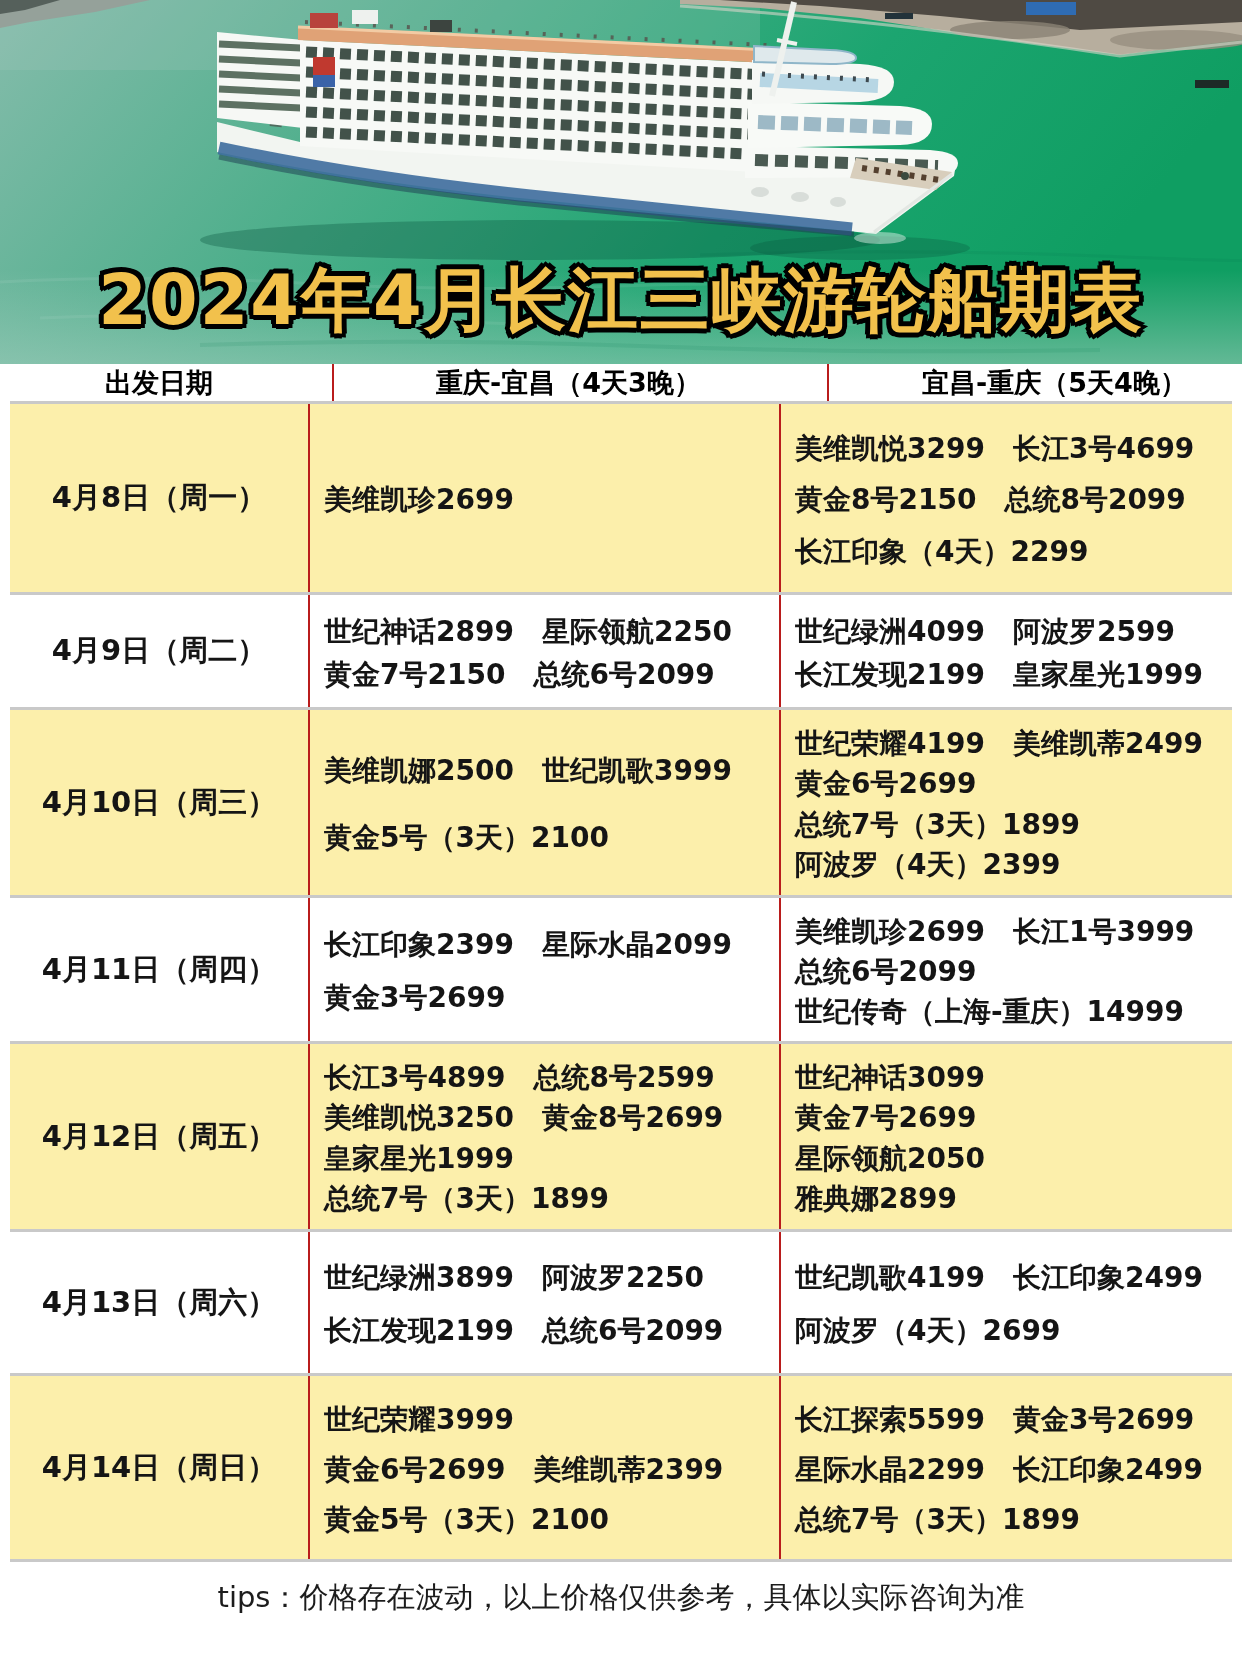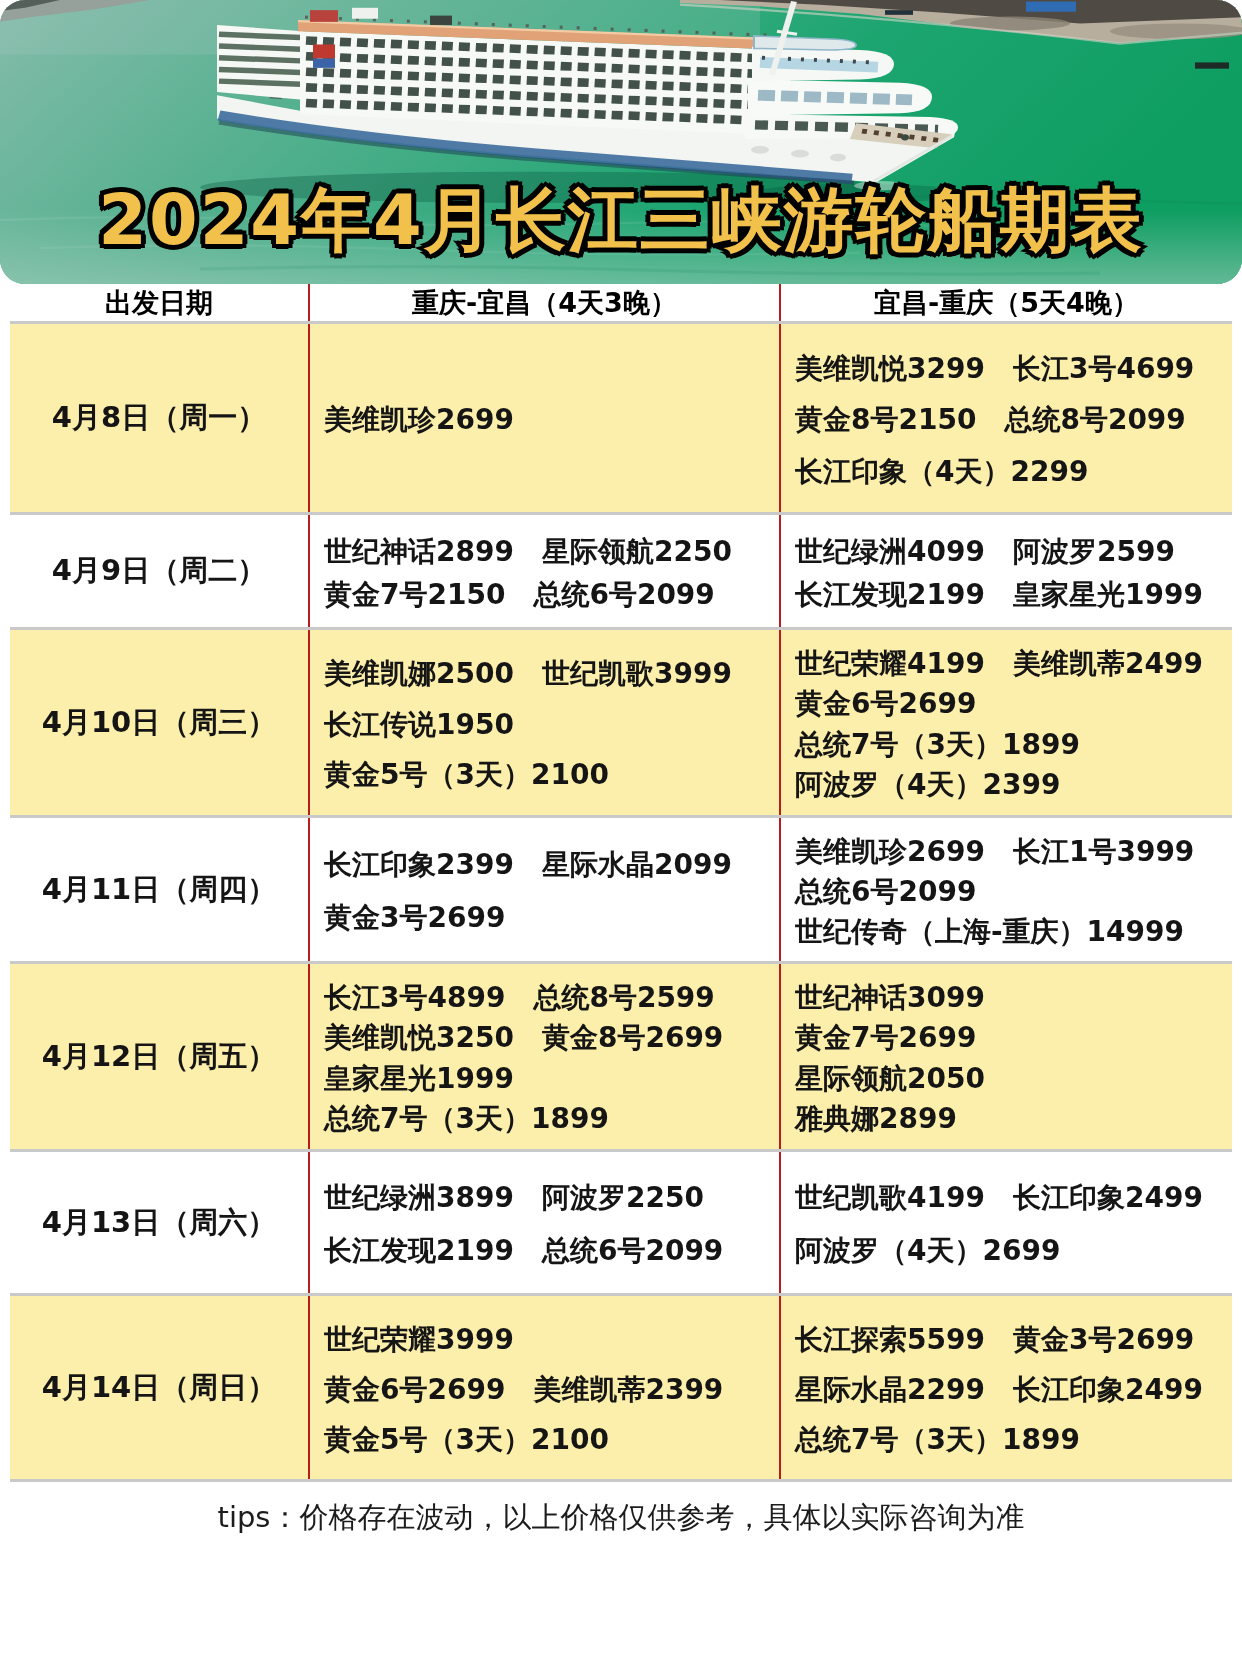--- a/index.html
+++ b/index.html
@@ -5,21 +5,21 @@
   html,body{margin:0;padding:0;}
   body{
     width:1242px;height:1660px;
     background:#ffffff;
     font-family:"DejaVu Sans","Liberation Sans",sans-serif;
     color:#151515;
     overflow:hidden;
   }
   
   .hero{
-    position:relative;width:1242px;height:284px;overflow:hidden;background:#4faf8c;border-radius:25px;
+    position:relative;width:1242px;height:364px;overflow:hidden;background:#4faf8c;
   }
   .hero svg{position:absolute;inset:0;width:100%;height:100%;display:block;}
   .poster-title{
     position:absolute;left:0;right:0;bottom:16px;
     text-align:center;white-space:nowrap;
     font-size:70px;font-weight:900;letter-spacing:2px;
     color:#f2c14c;
     -webkit-text-stroke:6px #000;
     paint-order:stroke fill;
     text-shadow:4px 4px 0 #000,-4px 4px 0 #000,4px -4px 0 #000,-4px -4px 0 #000,
@@ -30,21 +30,21 @@
   .trow{
     display:grid;
     grid-template-columns:298px 471px 453px;
     border-bottom:3px solid #c9c9c9;
     background:#fff;
     box-sizing:border-box;
   }
   .trow.alt{background:#fcefab;}
   .cell{box-sizing:border-box;}
   .cell + .cell{border-left:2px solid #b91c1c;}
-  .thead{min-height:40px;}
+  .thead{min-height:40px;gap:24px;}
   .thead .cell{
     display:flex;align-items:center;justify-content:center;
     font-size:27px;font-weight:700;color:#000;
   }
   .datecell{
     display:flex;align-items:center;justify-content:center;
     font-size:29px;font-weight:600;
   }
   .linescell{
     display:flex;flex-direction:column;justify-content:space-evenly;
@@ -194,21 +194,20 @@
     <div class="cell linescell">
       <div class="line">世纪绿洲4099　阿波罗2599</div>
       <div class="line">长江发现2199　皇家星光1999</div>
     </div>
   </div>
 
   <div class="trow alt" style="min-height:188px">
     <div class="cell datecell">4月10日（周三）</div>
     <div class="cell linescell">
       <div class="line">美维凯娜2500　世纪凯歌3999</div>
-      <div class="line">长江传说1950</div>
       <div class="line">黄金5号（3天）2100</div>
     </div>
     <div class="cell linescell">
       <div class="line">世纪荣耀4199　美维凯蒂2499</div>
       <div class="line">黄金6号2699</div>
       <div class="line">总统7号（3天）1899</div>
       <div class="line">阿波罗（4天）2399</div>
     </div>
   </div>
 

